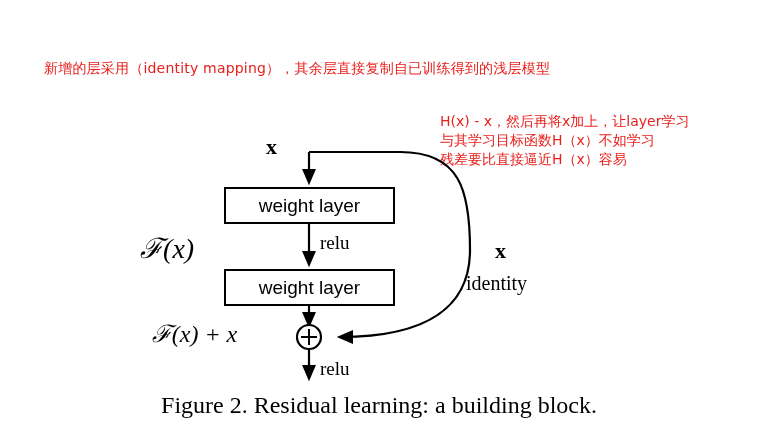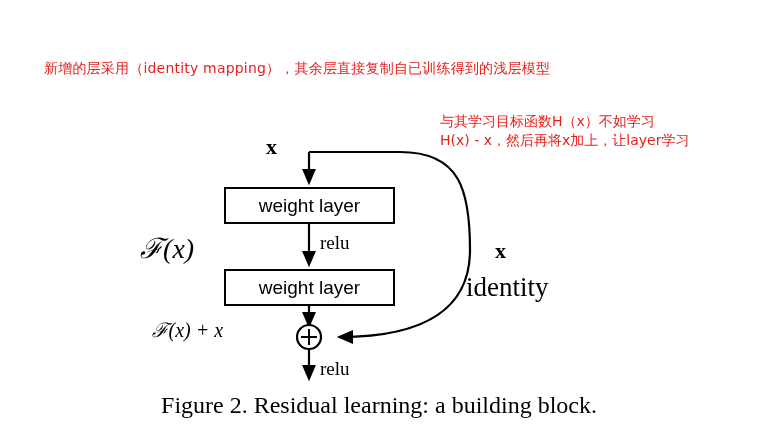--- a/index.html
+++ b/index.html
@@ -63,23 +63,23 @@
   .lbl {
     position: absolute;
     font-family: "Liberation Serif", serif;
     color: #000000;
     white-space: nowrap;
   }
   #lbl-x-top { left: 266px; top: 14px; font-size: 22px; font-weight: bold; }
   #lbl-relu-1 { left: 320px; top: 112px; font-size: 19px; }
   #lbl-relu-2 { left: 320px; top: 238px; font-size: 19px; }
   #lbl-fx { left: 140px; top: 108px; font-size: 28px; font-style: italic; }
-  #lbl-fx-plus-x { left: 152px; top: 196px; font-size: 20px; font-style: italic; }
+  #lbl-fx-plus-x { left: 152px; top: 196px; font-size: 24px; font-style: italic; }
   #lbl-x-identity { left: 495px; top: 118px; font-size: 22px; font-weight: bold; }
-  #lbl-identity { left: 466px; top: 152px; font-size: 27px; }
+  #lbl-identity { left: 466px; top: 152px; font-size: 20px; }
 
   .caption {
     position: absolute;
     left: 0;
     top: 392px;
     width: 758px;
     text-align: center;
     font-family: "Liberation Serif", serif;
     font-size: 24px;
     color: #000000;
@@ -87,22 +87,23 @@
   svg.lines { position: absolute; left: 0; top: 0; width: 758px; height: 270px; }
 </style>
 </head>
 <body>
 
 <div id="page">
 
   <div class="annot-top">新增的层采用（identity mapping），其余层直接复制自已训练得到的浅层模型</div>
 
   <div class="annot-right">
+    <div>H(x) - x，然后再将x加上，让layer学习</div>
     <div>与其学习目标函数H（x）不如学习</div>
-    <div>H(x) - x，然后再将x加上，让layer学习</div>
+    <div>残差要比直接逼近H（x）容易</div>
   </div>
 
   <div class="diagram">
 
     <svg class="lines" viewBox="0 0 758 270">
       <defs>
         <marker id="arrow" markerWidth="10" markerHeight="10" refX="6" refY="3.2" orient="auto" markerUnits="strokeWidth">
           <path d="M0,0 L0,6.4 L7.5,3.2 z" fill="#000000"></path>
         </marker>
       </defs>

